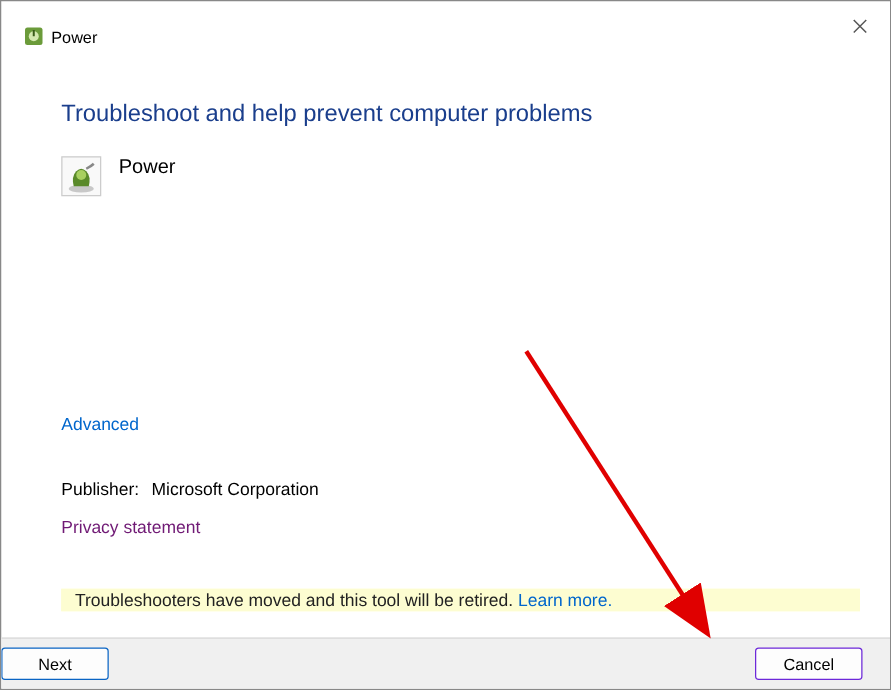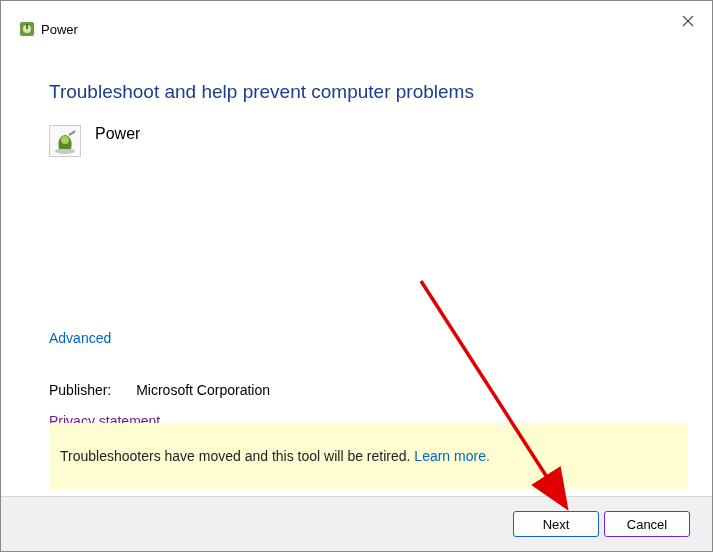--- a/index.html
+++ b/index.html
@@ -88,55 +88,55 @@
       font-size: 14px;
       cursor: pointer;
       display: inline-block;
       margin-bottom: 36px;
     }
     .publisher-row {
       font-size: 14px;
       color: #000;
       margin-bottom: 14px;
     }
-    .publisher-row .label { margin-right: 21px; }
+    .publisher-row .label { margin-right: 6px; }
     .privacy-link {
       color: #701a75;
       font-size: 14px;
       cursor: pointer;
       display: inline-block;
       margin-bottom: 14px;
     }
     .banner {
       background: #fdfdd1;
       border: 1px solid #fdfdd1;
-      padding: 24px 10px;
+      padding: 0 10px;
       font-size: 14px;
       color: #222;
       position: absolute;
       left: 48px;
       right: 24px;
       bottom: 62px;
     }
     .banner .learn-more {
       color: #0066cc;
       cursor: pointer;
     }
     .footer {
       position: absolute;
       left: 0;
       right: 0;
       bottom: 0;
-      height: 55px;
+      height: 41px;
       background: #f0f0f0;
       border-top: 1px solid #d8d8d8;
       display: flex;
-      justify-content: flex-end;
-      align-items: center;
-      gap: 5px;
+      justify-content: space-between;
+      align-items: center;
+      gap: 16px;
       padding-right: 22px;
     }
     .btn {
       min-width: 86px;
       height: 26px;
       font-size: 13px;
       font-family: inherit;
       background: #fdfdfd;
       border: 1px solid #6d28d9;
       border-radius: 3px;

